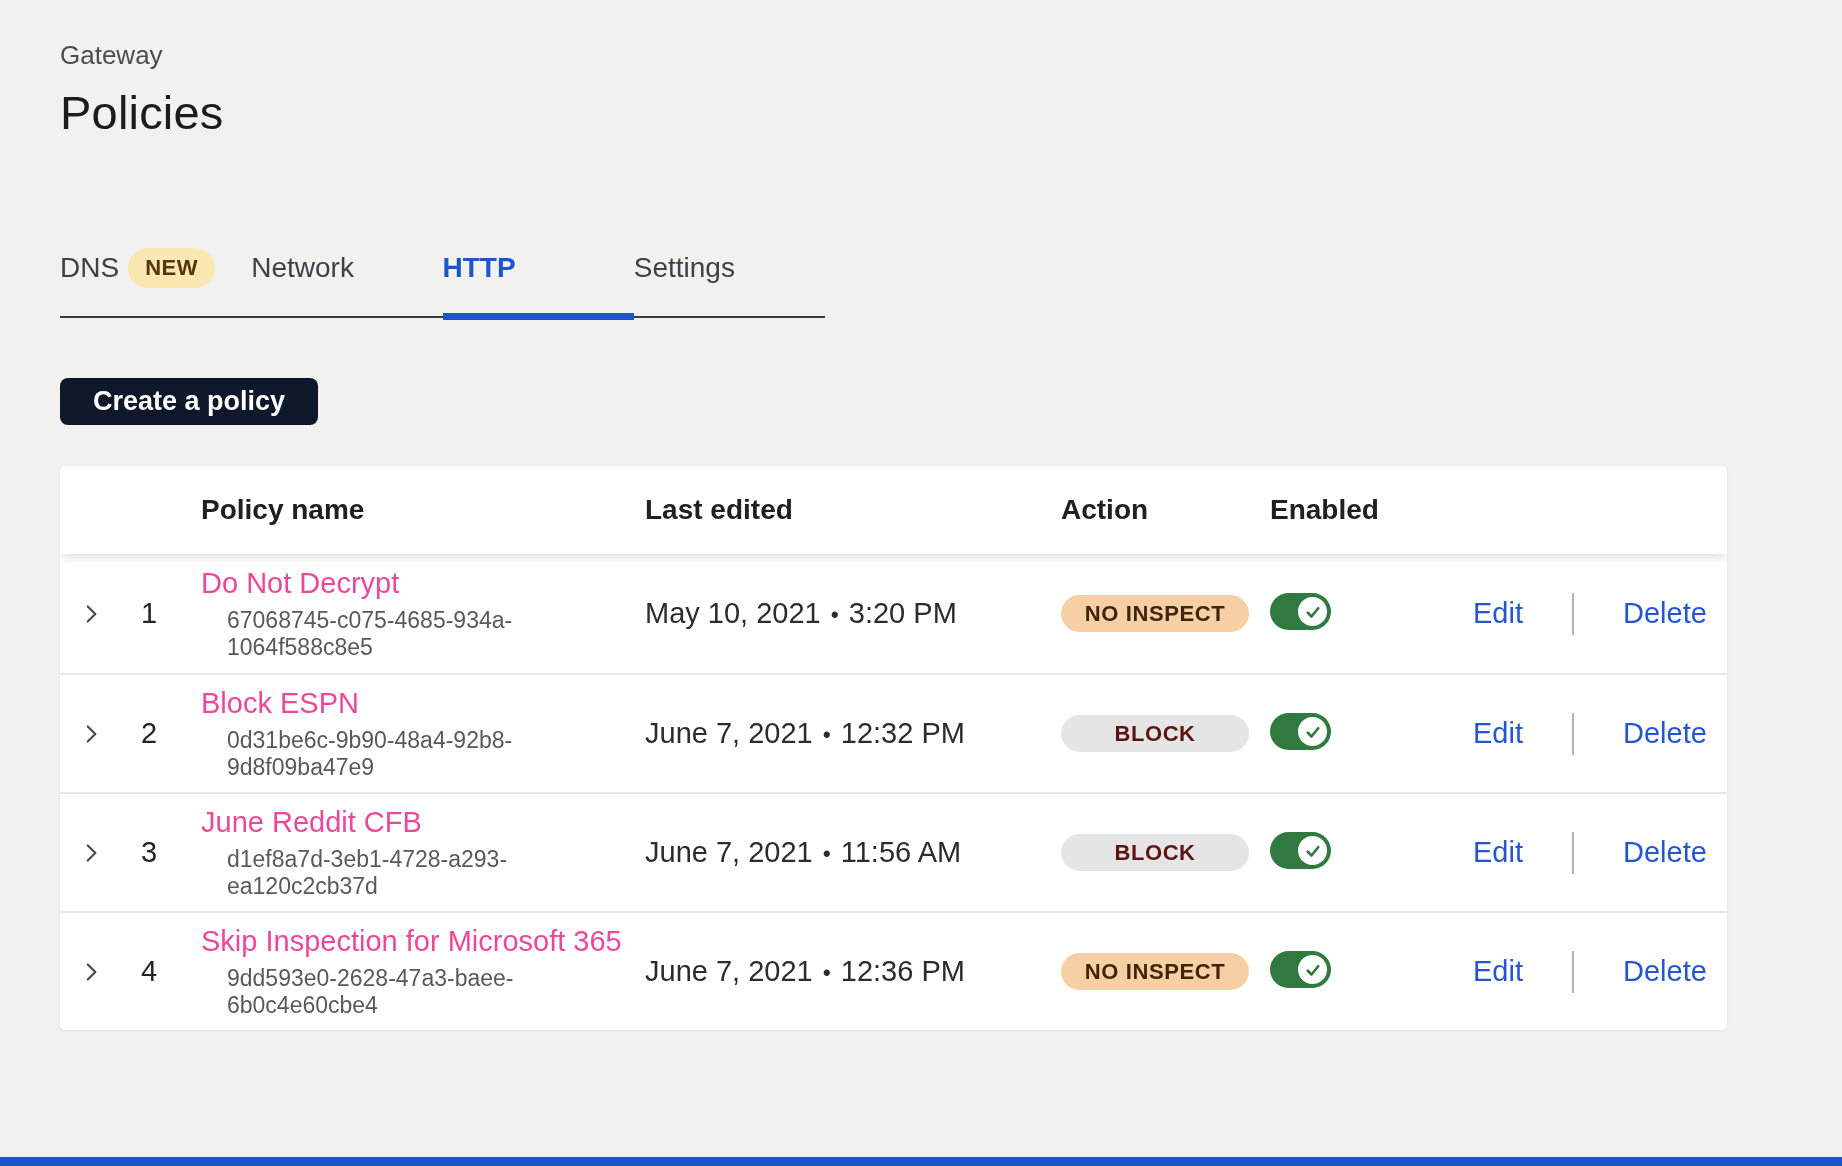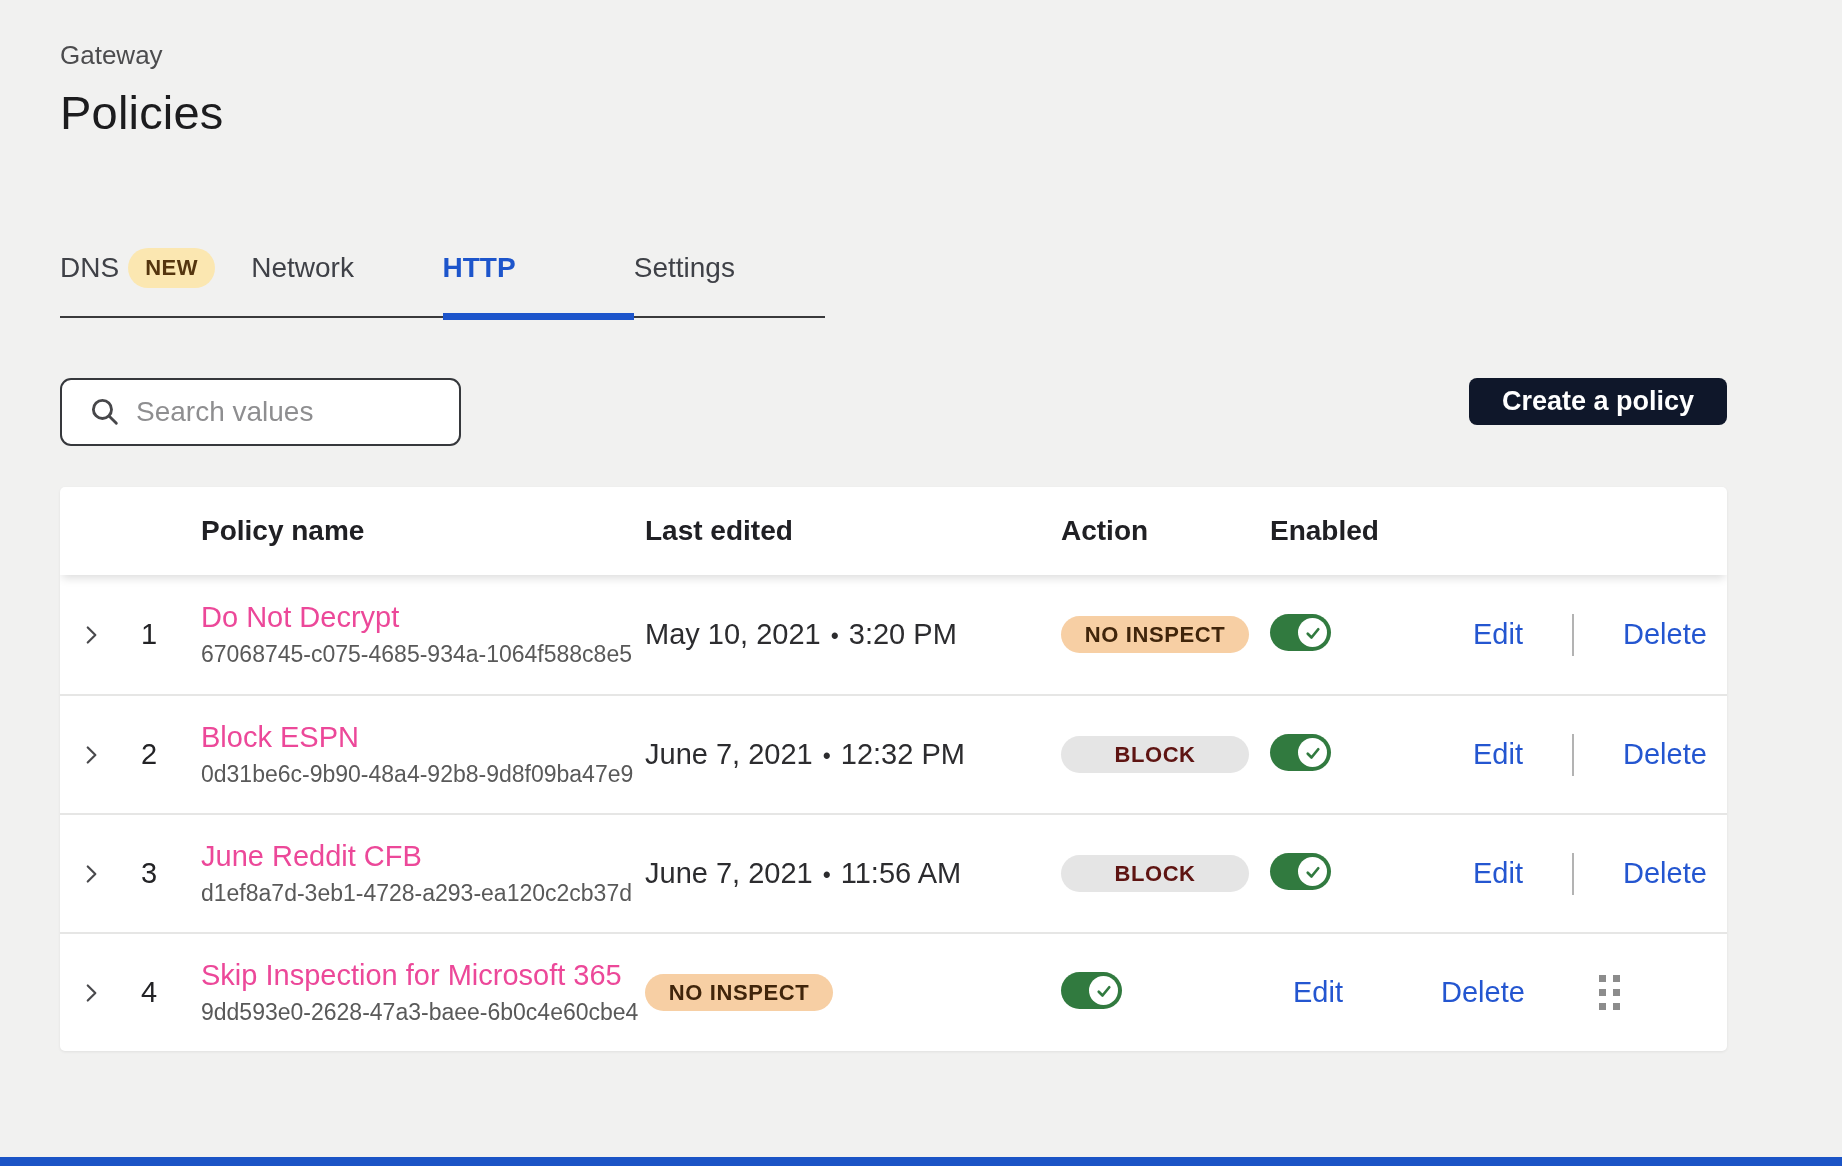--- a/index.html
+++ b/index.html
@@ -120,21 +120,21 @@
     z-index: 2;
   }
   .tbody { position: relative; z-index: 1; }
   .trow { height: 119px; }
   .trow + .trow { border-top: 2px solid #e6e6e5; }
 
   .cell-expand { padding-left: 14px; display: flex; align-items: center; }
   .expand-btn { background: none; border: none; cursor: pointer; display: flex; padding: 4px; }
   .cell-num { padding-left: 15px; font-size: 29px; color: #232326; }
   .cell-name .name { font-size: 29px; color: #ec4899; }
-  .cell-name .uuid { font-size: 23px; color: #595959; margin-top: 7px; }
+  .cell-name .uuid { font-size: 23px; color: #595959; margin-top: 7px; margin-left: 26px; }
   .cell-date { font-size: 29px; color: #2c2c2f; }
   .date-sep { font-size: 23px; margin: 0 10px; color: #2c2c2f; }
 
   .badge {
     display: inline-flex;
     align-items: center;
     justify-content: center;
     width: 188px;
     height: 37px;
     border-radius: 19px;
@@ -211,27 +211,20 @@
     </button>
     <button class="tab active">
       <span>HTTP</span>
     </button>
     <button class="tab">
       <span>Settings</span>
     </button>
   </div>
 
   <div class="toolbar">
-    <div class="search-box">
-      <svg width="34" height="34" viewBox="0 0 24 24" fill="none" stroke="#47474a" stroke-width="2" stroke-linecap="round">
-        <circle cx="10.2" cy="10.2" r="6.4"></circle>
-        <line x1="15" y1="15" x2="20" y2="20"></line>
-      </svg>
-      <input type="text" placeholder="Search values" style="">
-    </div>
     <button class="create-btn">Create a policy</button>
   </div>
 
   <div class="card">
     <div class="grid-row thead">
       <div></div>
       <div></div>
       <div>Policy name</div>
       <div>Last edited</div>
       <div>Action</div>
@@ -374,20 +367,23 @@
         <svg width="26" height="26" viewBox="0 0 24 24" fill="none" stroke="#4a4a4d" stroke-width="2" stroke-linecap="round" stroke-linejoin="round">
           <polyline points="9 5 16 12 9 19"></polyline>
         </svg>
       </button>
     </div>
     <div class="cell-num">4</div>
     <div class="cell-name">
       <div class="name">Skip Inspection for Microsoft 365</div>
       <div class="uuid">9dd593e0-2628-47a3-baee-6b0c4e60cbe4</div>
     </div>
+    <div class="cell-date">
+      <span>June 7, 2021</span><span class="date-sep">•</span><span>12:36 PM</span>
+    </div>
     <div>
       <span class="badge badge--no-inspect">NO INSPECT</span>
     </div>
     <div>
       <button class="toggle on">
         <span class="knob">
           <svg width="18" height="18" viewBox="0 0 12 12" fill="none" stroke="#317a3f" stroke-width="1.8" stroke-linecap="round" stroke-linejoin="round">
             <path d="M2.5 6.5 L5 9 L9.5 3.5"></path>
           </svg>
         </span>

